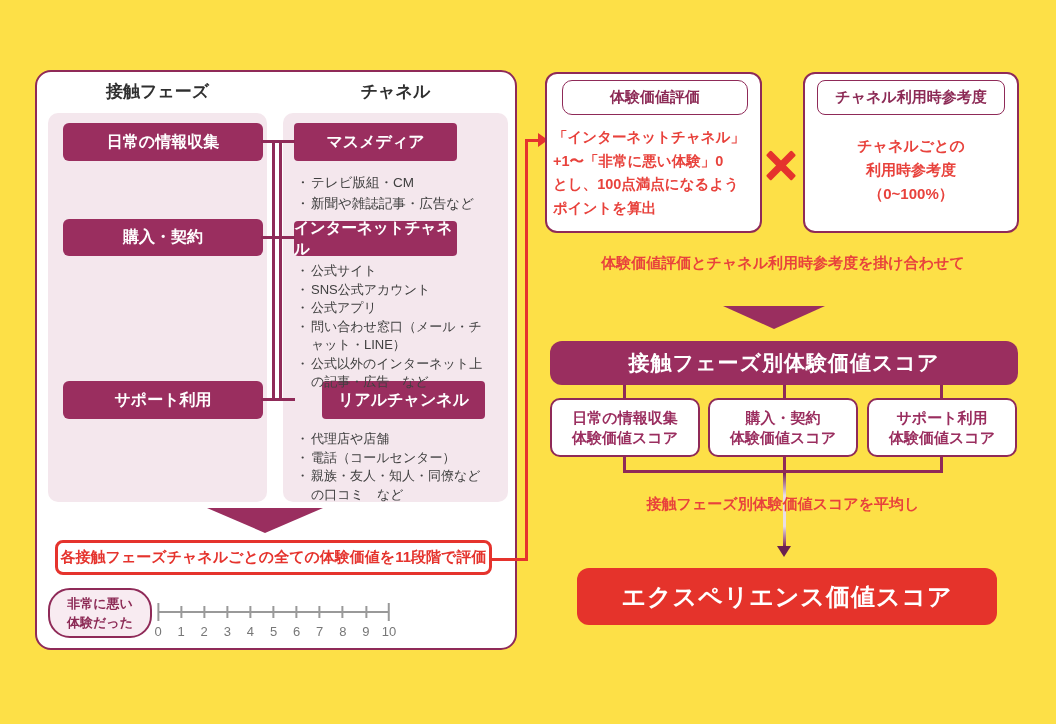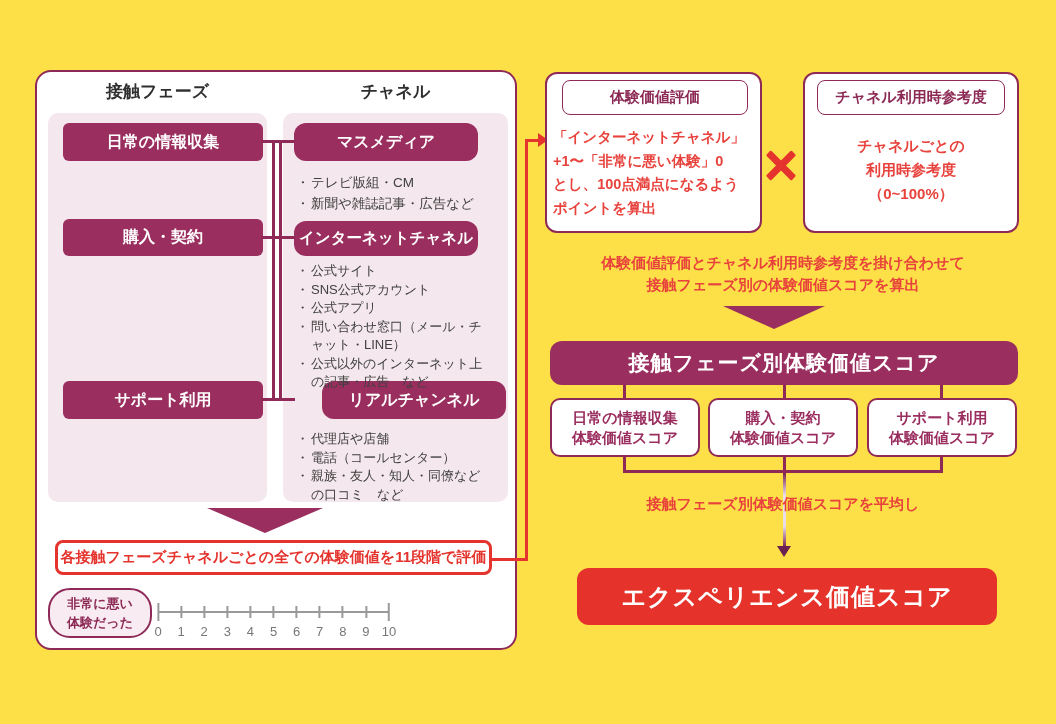--- a/index.html
+++ b/index.html
@@ -11,21 +11,21 @@
   .panel-outer{position:absolute;left:35px;top:70px;width:482px;height:580px;
     border:2.5px solid #8f2a58;border-radius:16px;background:#fff;box-sizing:border-box;}
   .col-header{position:absolute;top:80px;font-size:17px;font-weight:bold;color:#2f2f2f;text-align:center;}
   .col-header.phase{left:48px;width:219px;}
   .col-header.channel{left:283px;width:225px;}
   .pink-panel{position:absolute;top:113px;height:389px;background:#f4e7ed;border-radius:10px;}
   .pink-panel.left{left:48px;width:219px;}
   .pink-panel.right{left:283px;width:225px;}
   .phase-box{position:absolute;left:63px;width:200px;height:38px;background:#9a2e5f;border-radius:6px;
     color:#fff;font-size:16px;font-weight:600;display:flex;align-items:center;justify-content:center;}
-  .channel-head{position:absolute;left:294px;width:184px;background:#9a2e5f;border-radius:12px;
+  .channel-head{position:absolute;left:294px;width:163px;background:#9a2e5f;border-radius:4px;
     color:#fff;font-size:16px;font-weight:600;display:flex;align-items:center;justify-content:center;box-sizing:border-box;}
   .bullet-list{position:absolute;left:296px;width:204px;color:#404040;}
   .bullet-item{display:flex;}
   .bullet-item .marker{flex:0 0 15px;}
   .bullet-item .btxt{flex:1;}
   
   .mline{position:absolute;background:#8f2a58;}
   .tri-down{position:absolute;width:0;height:0;border-style:solid;border-color:#9a2e5f transparent transparent transparent;}
   
   .note-box{position:absolute;left:55px;top:540px;width:437px;height:35px;border:3px solid #e5332d;border-radius:8px;
@@ -202,21 +202,21 @@
         <div class="tick-num">10</div>
       </div>
   </div>
 
   <div class="rline" style="left:492px;top:558px;width:36px;height:3px;"></div>
   <div class="rline" style="left:525px;top:139px;width:3px;height:422px;"></div>
   <div class="rline" style="left:525px;top:139px;width:15px;height:3px;"></div>
   <div class="arrow-right-red"></div>
 
   <div class="right-box eval"></div>
-  <div class="label-box" style="left:562px;top:80px;width:186px;height:35px;">体験価値評価</div>
+  <div class="label-box" style="left:562px;top:80px;width:186px;height:35px;border-radius:10px;">体験価値評価</div>
   <div class="eval-body redtext">
     <div>「インターネットチャネル」</div>
     <div>+1〜「非常に悪い体験」0</div>
     <div>とし、100点満点になるよう</div>
     <div>ポイントを算出</div>
   </div>
 
   <div class="mult">
       <span class="b1"></span>
       <span class="b2"></span>
@@ -225,21 +225,20 @@
   <div class="right-box ref"></div>
   <div class="label-box" style="left:817px;top:80px;width:188px;height:35px;">チャネル利用時参考度</div>
   <div class="ref-body redtext">
     <div>チャネルごとの</div>
     <div>利用時参考度</div>
     <div>（0~100%）</div>
   </div>
 
   <div class="caption redtext" style="top:252px;">
     <div>体験価値評価とチャネル利用時参考度を掛け合わせて</div>
-    <div>接触フェーズ別の体験価値スコアを算出</div>
   </div>
 
   <div class="tri-down" style="left:723px;top:306px;border-width:23px 51px 0 51px;"></div>
 
   <div class="bar-main">接触フェーズ別体験価値スコア</div>
 
   <div class="mline" style="left:623px;top:385px;width:3px;height:13px;"></div>
   <div class="mline" style="left:783px;top:385px;width:3px;height:13px;"></div>
   <div class="mline" style="left:940px;top:385px;width:3px;height:13px;"></div>
 

